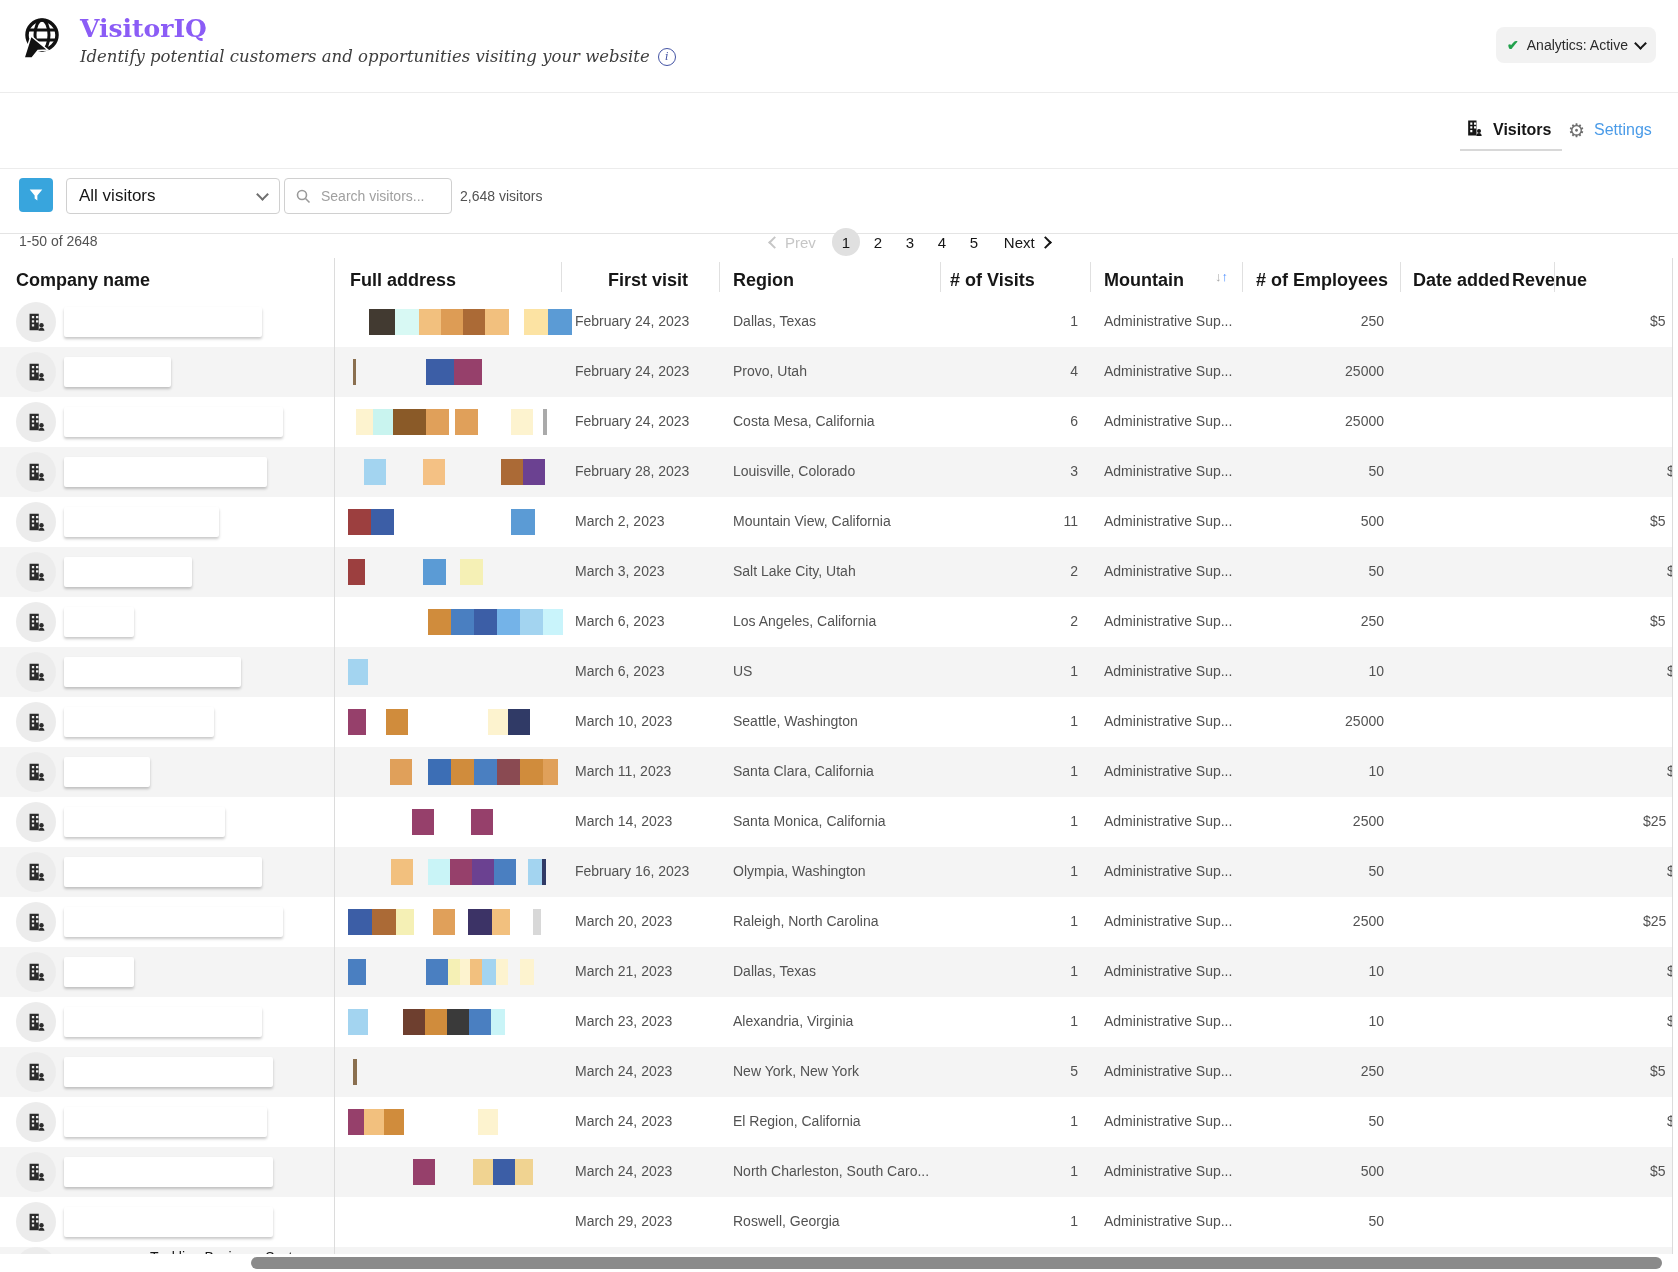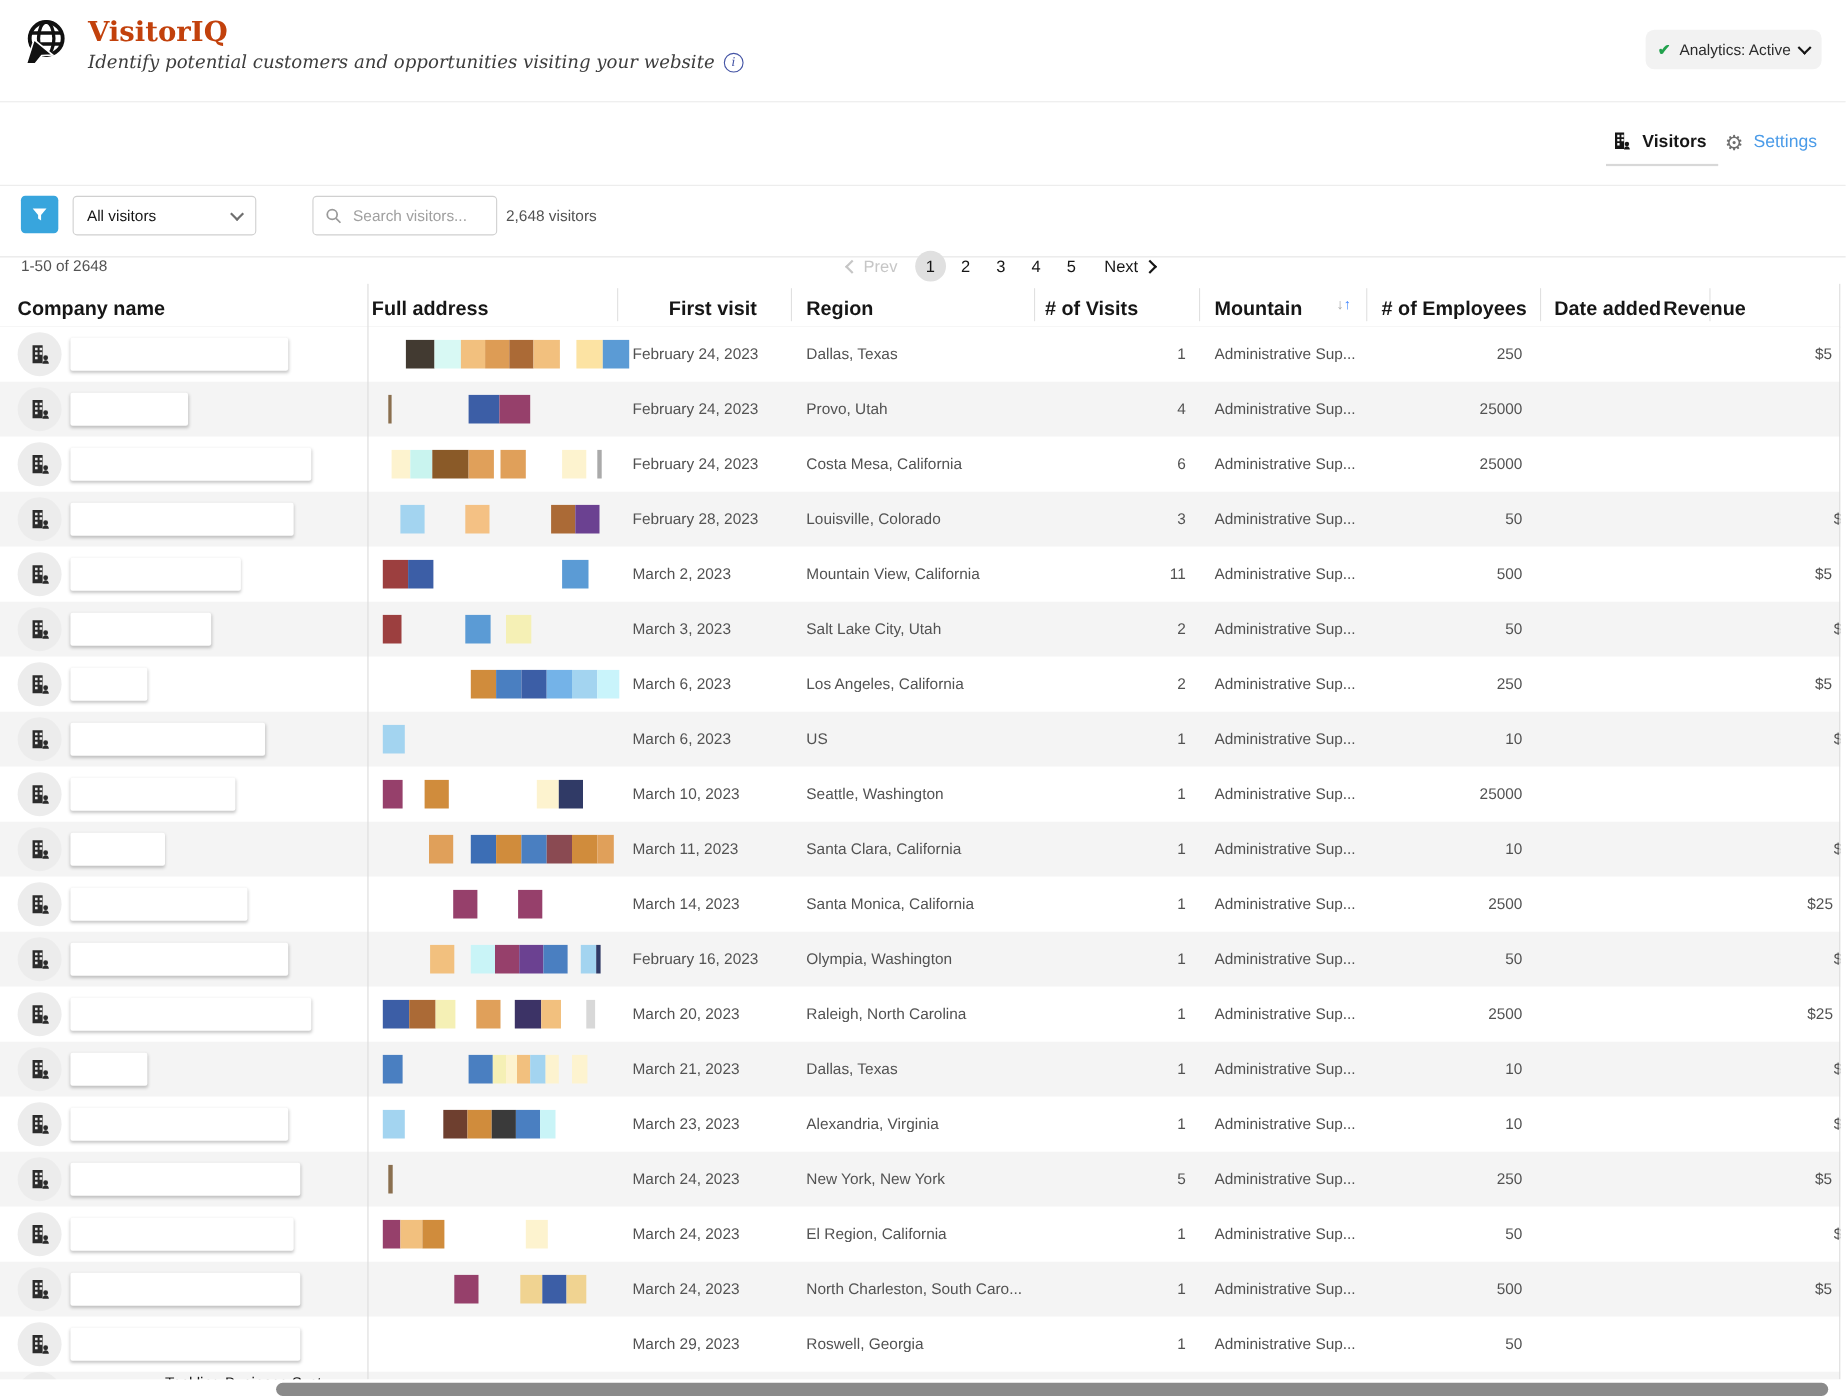--- a/index.html
+++ b/index.html
@@ -5,41 +5,41 @@
   html,body{margin:0;padding:0;}
   body{
     width:1678px;height:1272px;position:relative;overflow:hidden;
     background:#ffffff;font-family:"Liberation Sans",sans-serif;color:#161616;
   }
   .abs{position:absolute;}
   .hline{position:absolute;left:0;width:1678px;height:1px;background:#ececec;}
   
   .logo{left:18px;top:14px;width:46px;height:46px;}
   .app-title{left:80px;top:14px;font-family:"DejaVu Serif","Liberation Serif",serif;
-    font-size:25px;font-weight:bold;color:#c2410c;margin:0;}
+    font-size:25px;font-weight:bold;color:#8b5cf6;margin:0;}
   .tagline{left:80px;top:47px;font-family:"DejaVu Serif","Liberation Serif",serif;
     font-style:italic;font-size:16.5px;color:#3d3d3d;display:flex;align-items:center;gap:8px;}
   .info-icon{display:inline-block;width:16px;height:16px;border:1.5px solid #4353a4;border-radius:50%;
     color:#4353a4;font-size:11px;line-height:16px;text-align:center;font-style:italic;
     font-family:"DejaVu Serif",serif;}
   .status-btn{left:1496px;top:27px;width:160px;height:36px;background:#f2f2f2;border-radius:8px;
     display:flex;align-items:center;justify-content:center;gap:8px;font-size:14px;color:#2b2b2b;cursor:pointer;}
   .check{color:#21a14c;font-weight:bold;font-size:14px;}
   .angle{display:inline-block;width:7px;height:7px;border-right:2px solid #161616;border-bottom:2px solid #161616;transform:rotate(45deg);margin-top:-4px;}
   
   .tab{top:112px;height:36px;display:flex;align-items:center;gap:9px;font-size:16px;cursor:pointer;}
   .tab-visitors{left:1464px;font-weight:bold;color:#161616;}
   .tab-settings{left:1568px;color:#4a9be8;}
   .gear{color:#6f6f6f;font-size:19px;}
   .tab-underline{left:1460px;top:149px;width:102px;height:2px;background:#d8d8d8;}
   
   .filter-btn{left:19px;top:178px;width:34px;height:34px;background:#38a5dd;border-radius:4px;
     display:flex;align-items:center;justify-content:center;cursor:pointer;}
-  .dropdown{left:66px;top:178px;width:167px;height:36px;border:1px solid #d0d0d0;border-radius:4px;
-    box-sizing:border-box;display:flex;align-items:center;padding:0 12px;font-size:14px;color:#161616;cursor:pointer;}
+  .dropdown{left:66px;top:178px;width:214px;height:36px;border:1px solid #d0d0d0;border-radius:4px;
+    box-sizing:border-box;display:flex;align-items:center;padding:0 12px;font-size:17px;color:#161616;cursor:pointer;}
   .dropdown .angle{border-color:#6f6f6f;margin-left:auto;}
   .searchbox{left:284px;top:178px;width:168px;height:36px;border:1px solid #d0d0d0;border-radius:4px;
     box-sizing:border-box;display:flex;align-items:center;padding:0 10px;gap:8px;}
   .searchbox input{border:none;outline:none;width:110px;font-size:14px;color:#525252;
     font-family:"Liberation Sans",sans-serif;background:transparent;}
   .searchbox input::placeholder{color:#a0a0a0;}
   .count-label{left:460px;top:188px;font-size:14px;color:#525252;}
   
   .range-label{left:19px;top:233px;font-size:14px;color:#525252;}
   .pager{left:770px;top:226px;height:32px;display:flex;align-items:center;gap:16px;font-size:15px;}
@@ -155,21 +155,21 @@
       <span class="pg">5</span>
     </span>
   <span class="next">
     <span>Next</span>
     <span class="angle-r"></span>
   </span>
 </div>
 
 <div class="abs thead">
   <span class="th" style="left:16px;">Company name</span>
-  <span class="th" style="left:338px;">Full address</span>
+  <span class="th" style="left:350px;">Full address</span>
   <span class="th" style="left:608px;">First visit</span>
   <span class="th" style="left:733px;">Region</span>
   <span class="th" style="left:950px;"># of Visits</span>
   <span class="th" style="left:1104px;">Mountain</span>
   <span class="sort"><span class="dn">↓</span><span class="up">↑</span></span>
   <span class="th" style="left:1256px;"># of Employees</span>
   <span class="th" style="left:1413px;">Date added</span>
   <span class="th" style="left:1512px;">Revenue</span>
   <span class="th-div" style="left:561px;"></span>
   <span class="th-div" style="left:719px;"></span>

